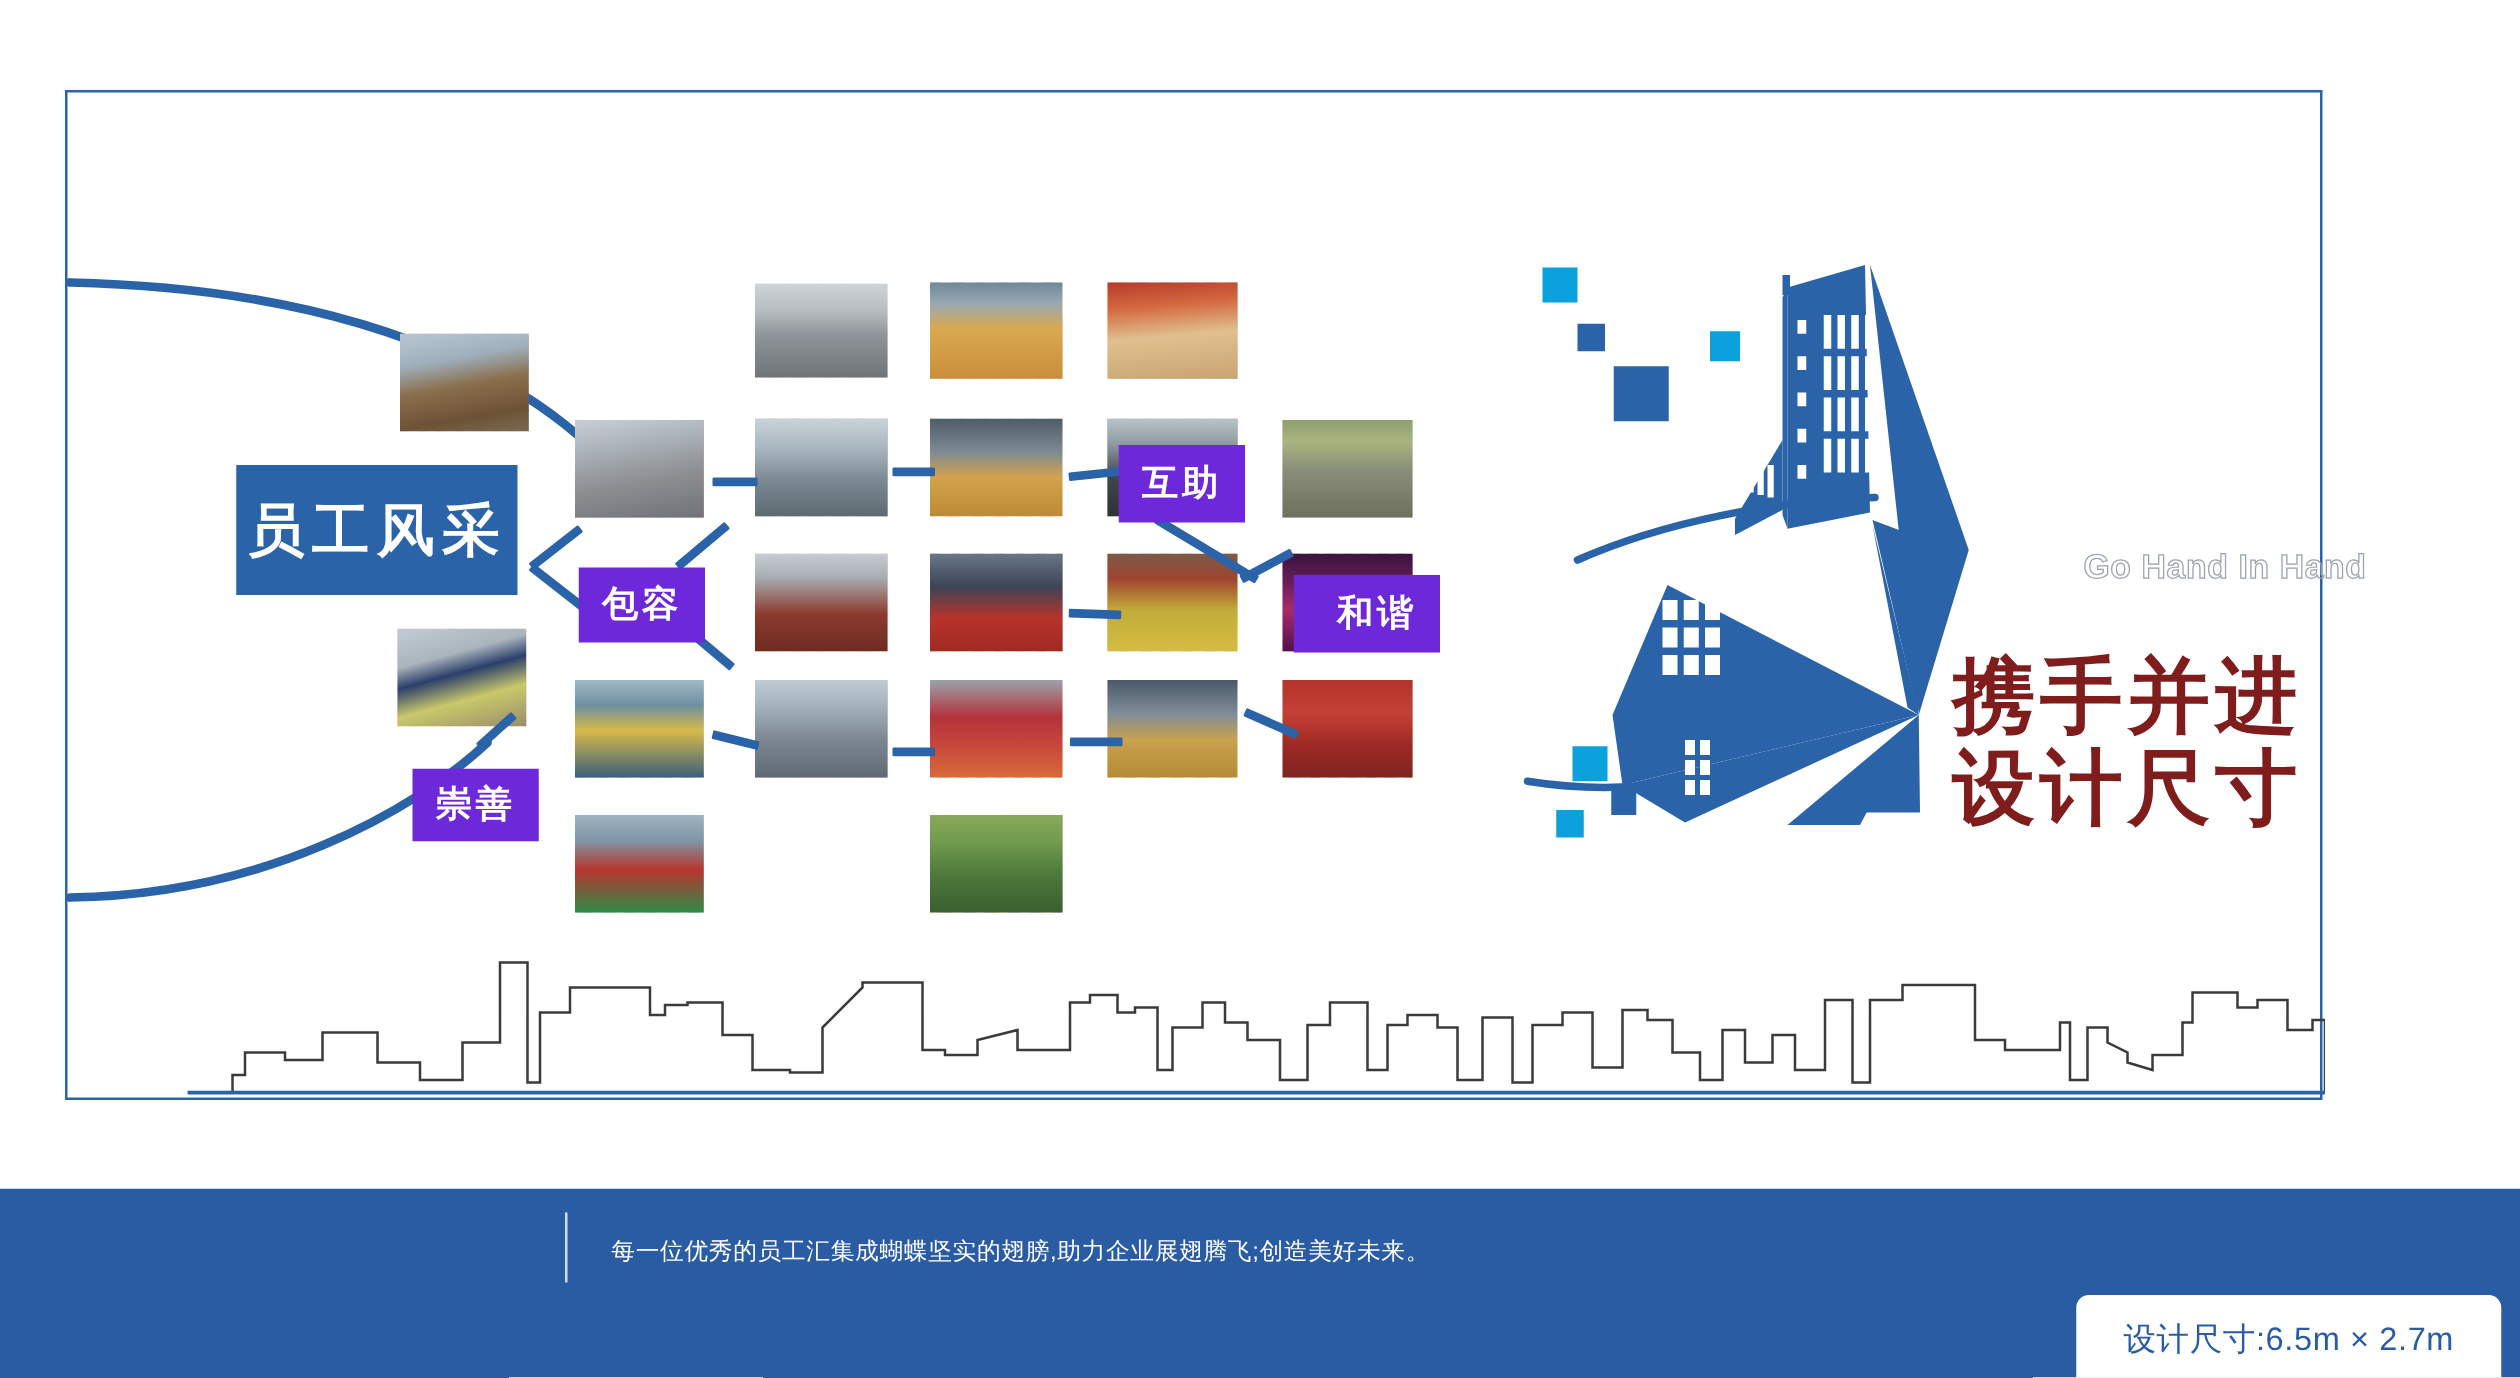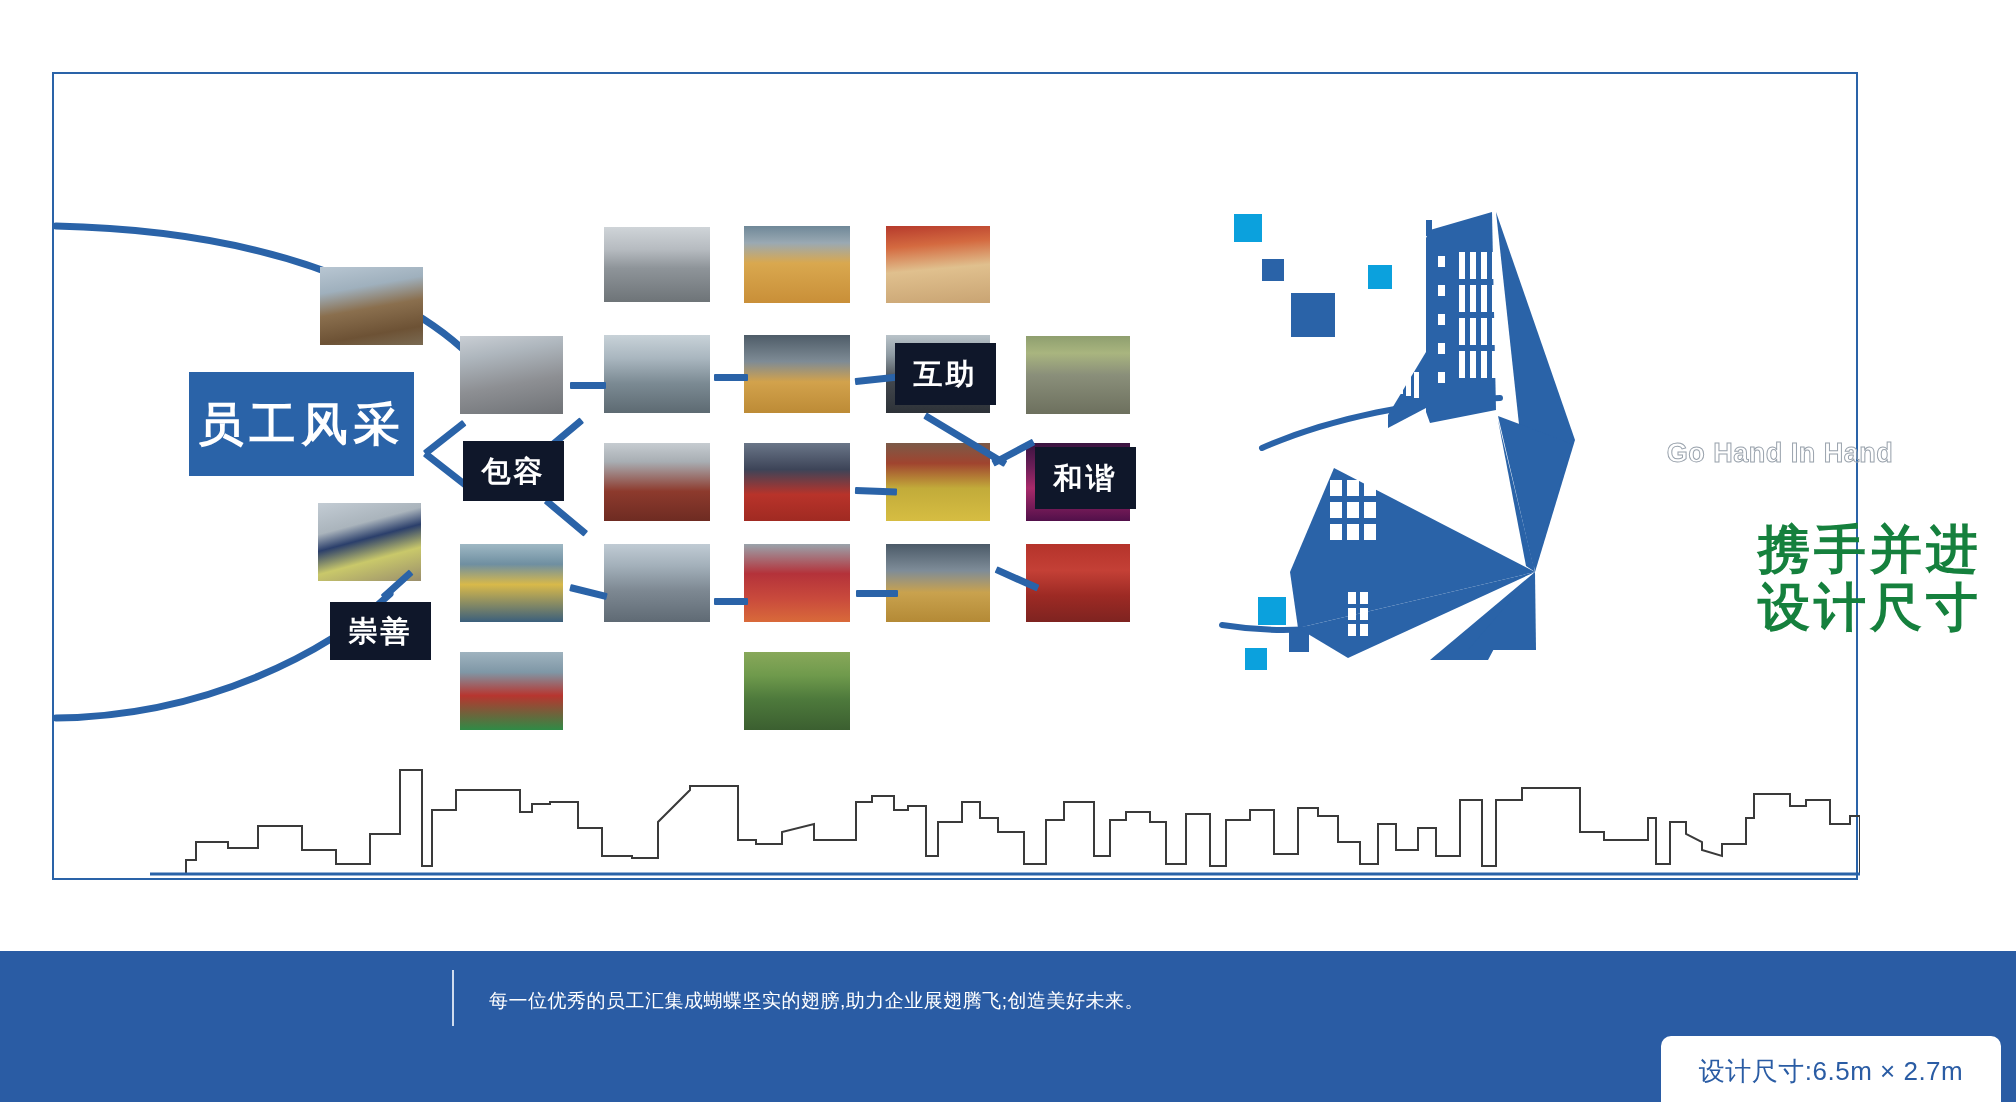--- a/index.html
+++ b/index.html
@@ -15,21 +15,21 @@
   
   .arc-svg{position:absolute;left:0;top:0;width:2016px;height:1102px;pointer-events:none;}
 
   
   .chip{
     position:absolute;display:flex;align-items:center;justify-content:center;
     color:#fff;font-weight:bold;letter-spacing:2px;line-height:1;
     font-family:"Liberation Sans","DejaVu Sans",sans-serif;
   }
   .chip-main{background:#2a63a8;font-size:46px;letter-spacing:6px;}
-  .chip-sub{background:#0f172a;font-size:29px;letter-spacing:3px;}
+  .chip-sub{background:#6d28d9;font-size:29px;letter-spacing:3px;margin-top:13px;}
 
   
   .photo{position:absolute;background-size:cover;background-position:center;
          background-repeat:no-repeat;overflow:hidden;}
 
   
   .conn{position:absolute;background:#2a63a8;transform-origin:0 50%;height:7px;border-radius:1px;}
 
   
   .sq{position:absolute;}
@@ -39,22 +39,22 @@
 
   
   .slogan-en{
     position:absolute;left:1620px;top:438px;width:320px;text-align:center;
     font-family:"Liberation Sans","DejaVu Sans",sans-serif;
     font-weight:bold;font-size:27px;line-height:1.12;letter-spacing:.5px;
     color:transparent;-webkit-text-stroke:1px #9aa3ad;
   }
   .slogan-cn{
     position:absolute;left:1562px;top:520px;width:420px;
-    color:#15803d;font-weight:bold;font-size:52px;line-height:1.12;
-    letter-spacing:4px;text-align:right;
+    color:#7f1d1d;font-weight:bold;font-size:66px;line-height:1.12;
+    letter-spacing:4px;text-align:left;
     font-family:"Liberation Sans","DejaVu Sans",sans-serif;
   }
 
   
   .skyline{position:absolute;left:150px;top:760px;width:1710px;height:116px;}
 
   
   .footer{
     position:absolute;left:0;top:951px;width:2016px;height:151px;background:#2a5ca4;
   }
@@ -219,21 +219,21 @@
   </div>
 
   <div class="chip chip-sub" style="left:330px;top:602px;width:101px;height:58px;">
     <span>崇善</span>
   </div>
 
   <div class="chip chip-sub" style="left:895px;top:343px;width:101px;height:62px;">
     <span>互助</span>
   </div>
 
-  <div class="chip chip-sub" style="left:1035px;top:447px;width:101px;height:62px;">
+  <div class="chip chip-sub" style="left:1035px;top:447px;width:101px;height:62px;padding-left:16px;">
     <span>和谐</span>
   </div>
 
   <div class="sq" style="left:1234px;top:214px;width:28px;height:28px;background:#0ba1dd;"></div>
   <div class="sq" style="left:1262px;top:259px;width:22px;height:22px;background:#2a63a8;"></div>
   <div class="sq" style="left:1291px;top:293px;width:44px;height:44px;background:#2a63a8;"></div>
   <div class="sq" style="left:1368px;top:265px;width:24px;height:24px;background:#0ba1dd;"></div>
   <div class="sq" style="left:1258px;top:597px;width:28px;height:28px;background:#0ba1dd;"></div>
   <div class="sq" style="left:1289px;top:632px;width:20px;height:20px;background:#2a63a8;"></div>
   <div class="sq" style="left:1245px;top:648px;width:22px;height:22px;background:#0ba1dd;"></div>

